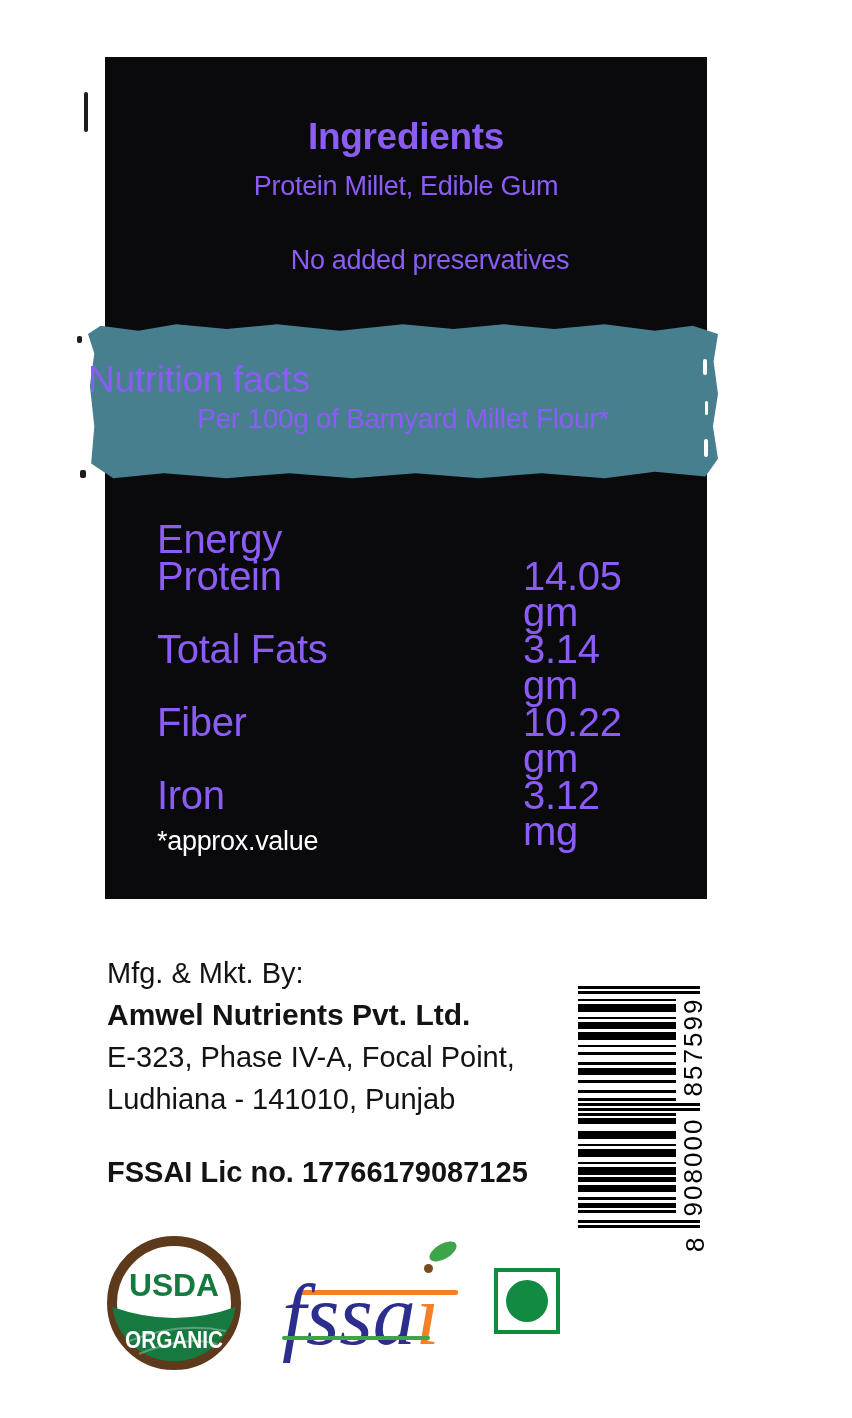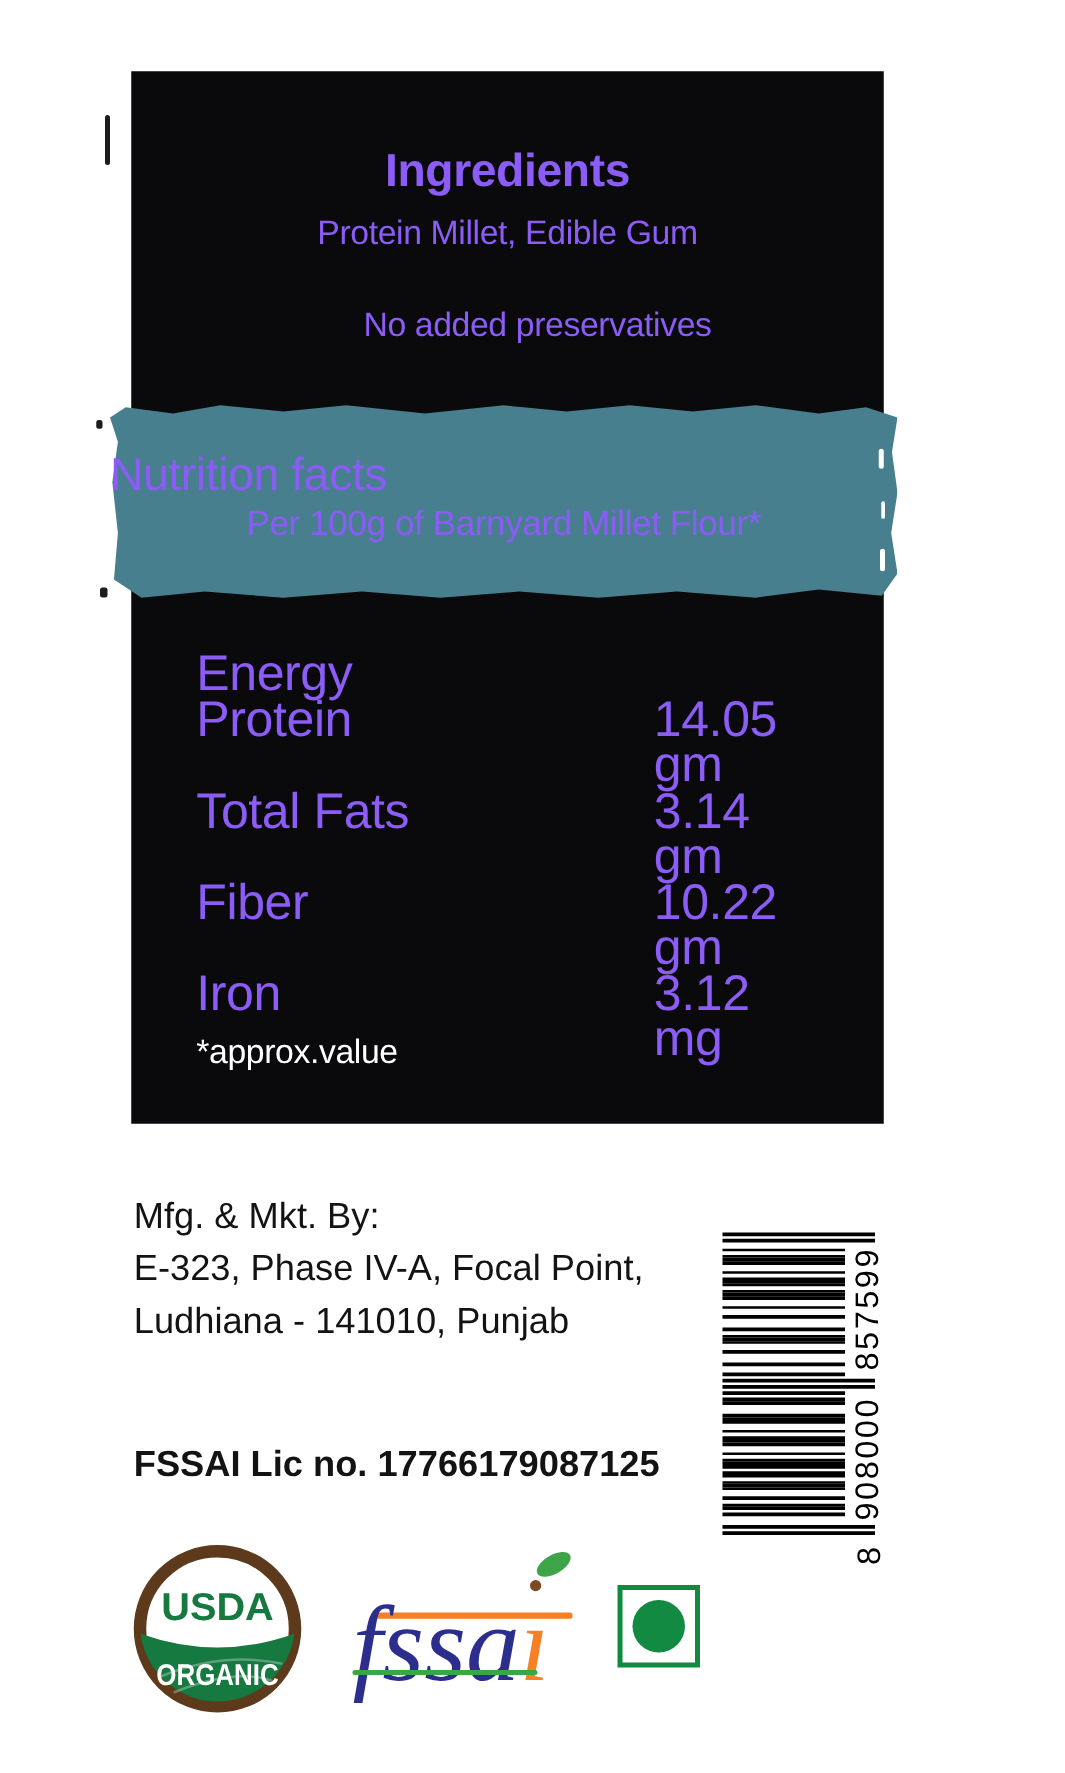--- a/index.html
+++ b/index.html
@@ -111,20 +111,21 @@
       </div>
       <div class="nrow">
         <span class="nlabel">Iron</span>
         <span class="nvalue">3.12 mg</span>
       </div>
     </div>
   <div class="footnote">*approx.value</div>
 
   <div class="mfg">
     <div>Mfg. &amp; Mkt. By:</div>
+    <div class="bold">Amwel Nutrients Pvt. Ltd.</div>
     <div>E-323, Phase IV-A, Focal Point,</div>
     <div>Ludhiana - 141010, Punjab</div>
   </div>
   <div class="license">FSSAI Lic no. 17766179087125</div>
 
   <div class="barcode-outer">
     <div class="barcode-inner">
       <div class="bars">
           <div class="bcm on g"></div>
           <div class="bcm g"></div>

